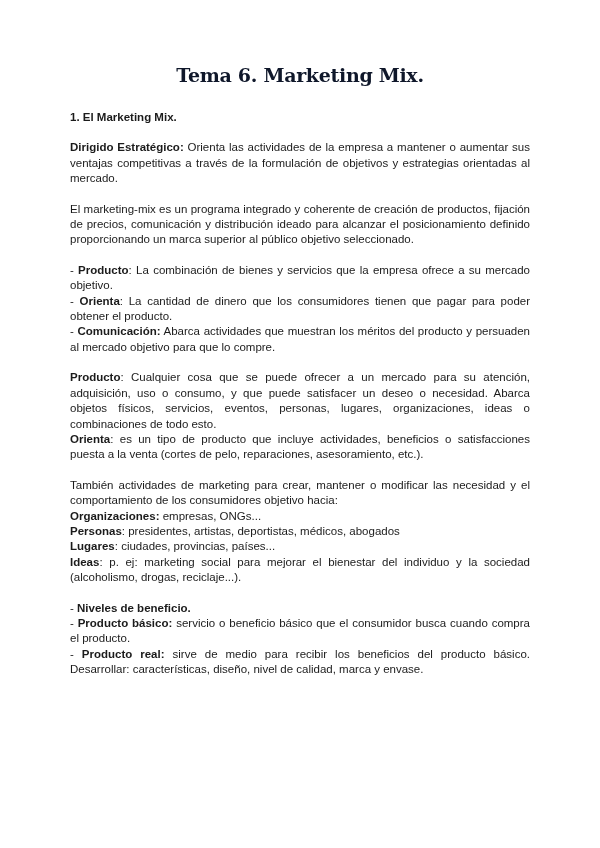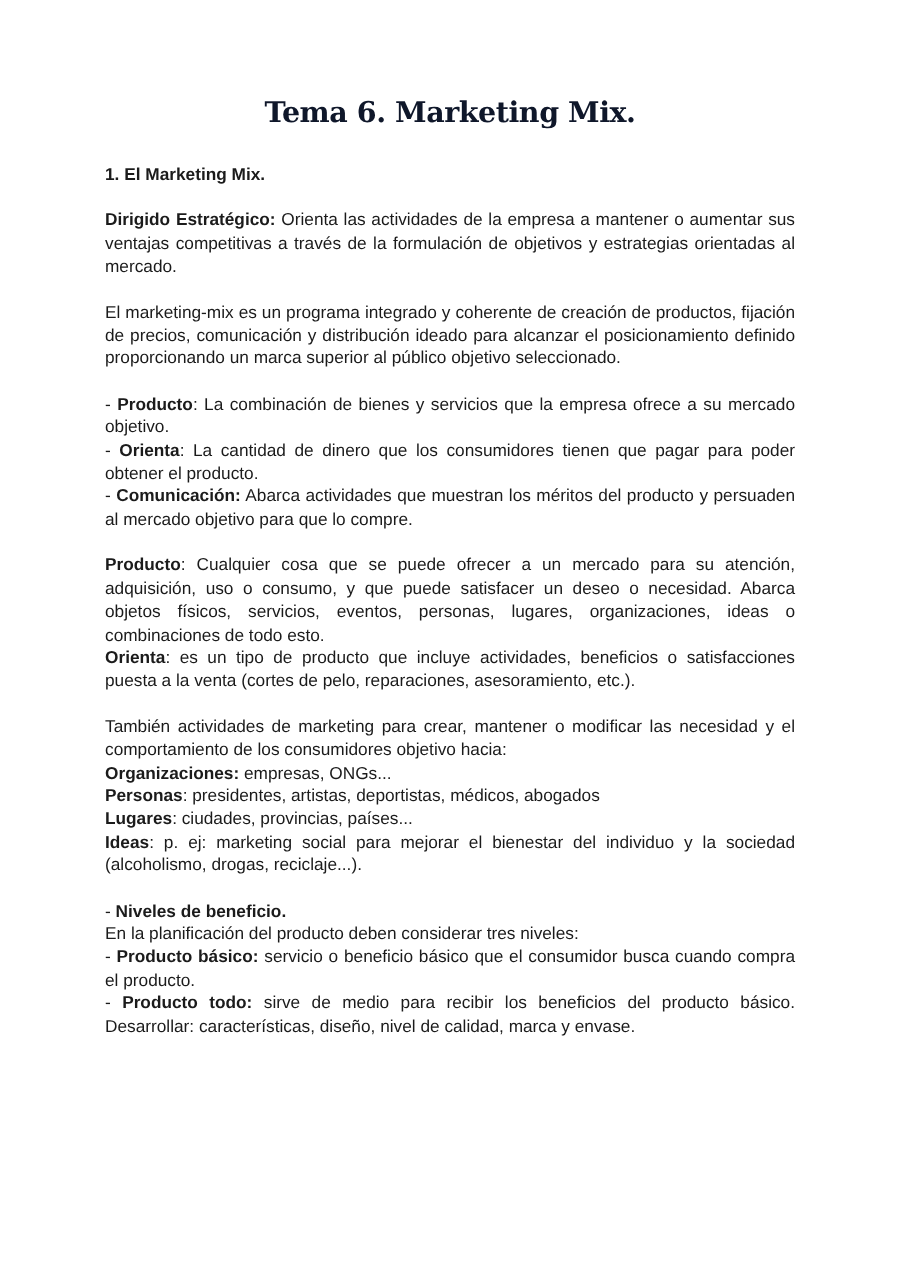--- a/index.html
+++ b/index.html
@@ -74,19 +74,18 @@
         </div>
         <div class="block body">
           <p>También actividades de marketing para crear, mantener o modificar las necesidad y el comportamiento de los consumidores objetivo hacia:</p>
           <p><b>Organizaciones:</b> empresas, ONGs...</p>
           <p><b>Personas</b>: presidentes, artistas, deportistas, médicos, abogados</p>
           <p><b>Lugares</b>: ciudades, provincias, países...</p>
           <p><b>Ideas</b>: p. ej: marketing social para mejorar el bienestar del individuo y la sociedad (alcoholismo, drogas, reciclaje...).</p>
         </div>
         <div class="block body">
           <p>- <b>Niveles de beneficio.</b></p>
-          <p>En la planificación del producto deben considerar tres niveles:</p>
           <p>- <b>Producto básico:</b> servicio o beneficio básico que el consumidor busca cuando compra el producto.</p>
-          <p>- <b>Producto todo:</b> sirve de medio para recibir los beneficios del producto básico. Desarrollar: características, diseño, nivel de calidad, marca y envase.</p>
+          <p>- <b>Producto real:</b> sirve de medio para recibir los beneficios del producto básico. Desarrollar: características, diseño, nivel de calidad, marca y envase.</p>
         </div>
       </div>
   </div>
 </div>
 
 </body></html>

